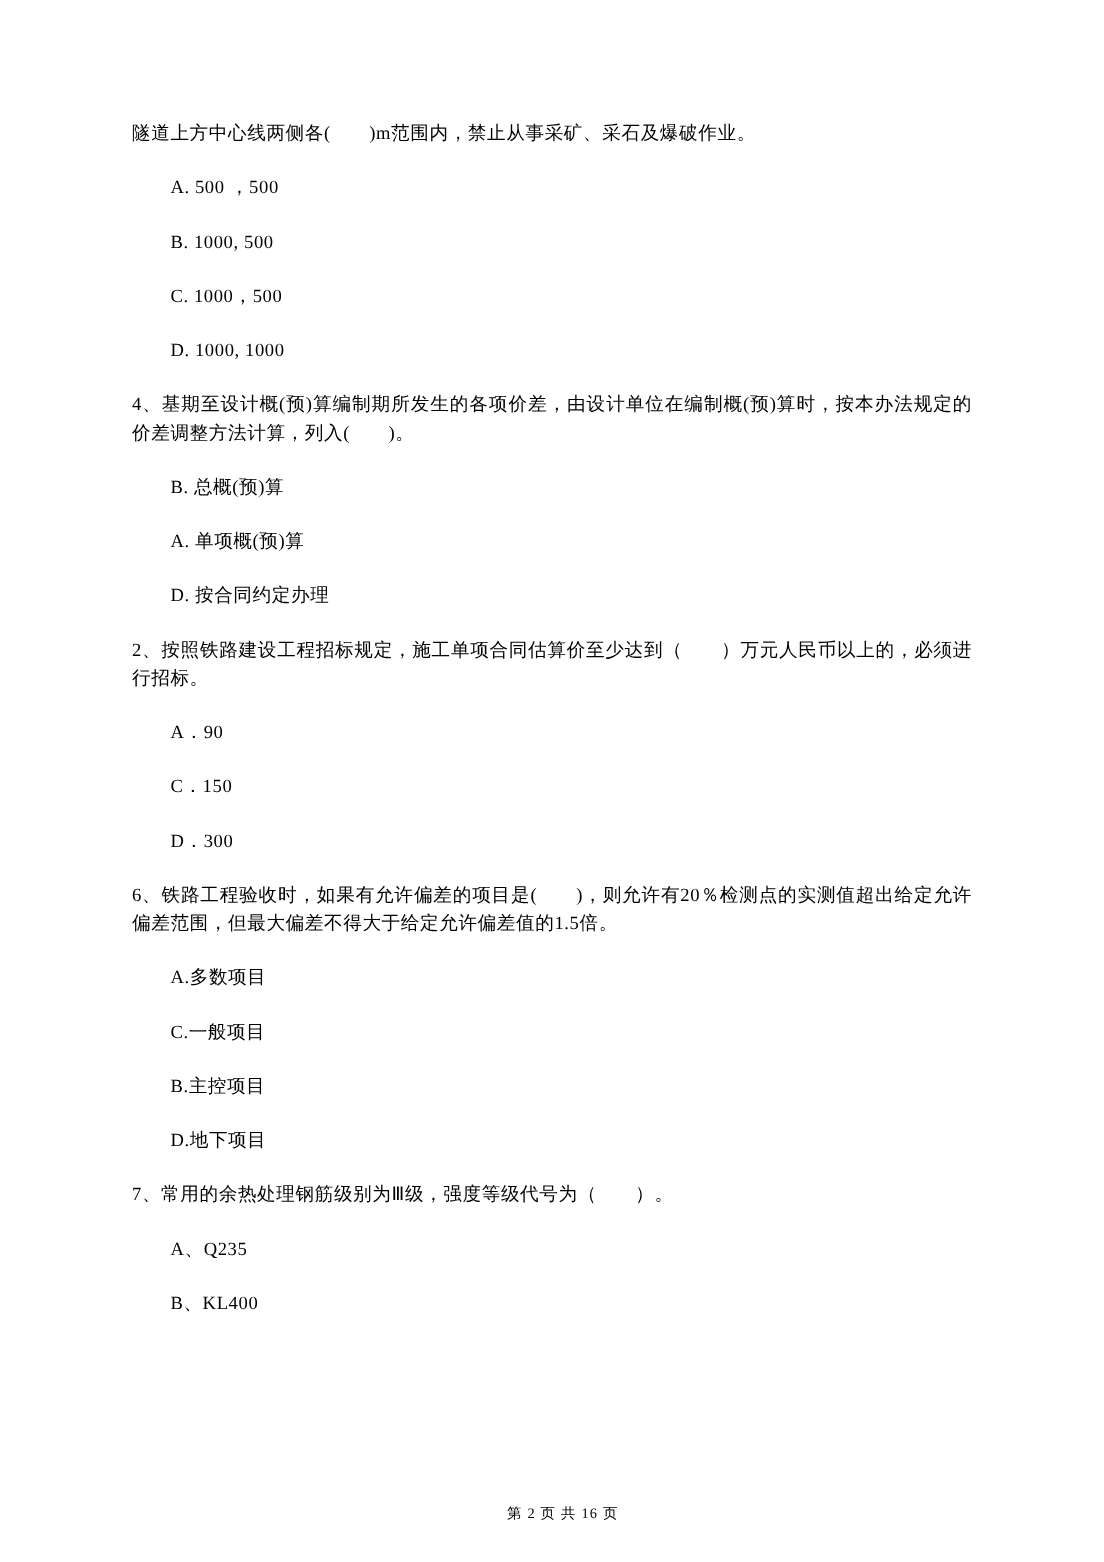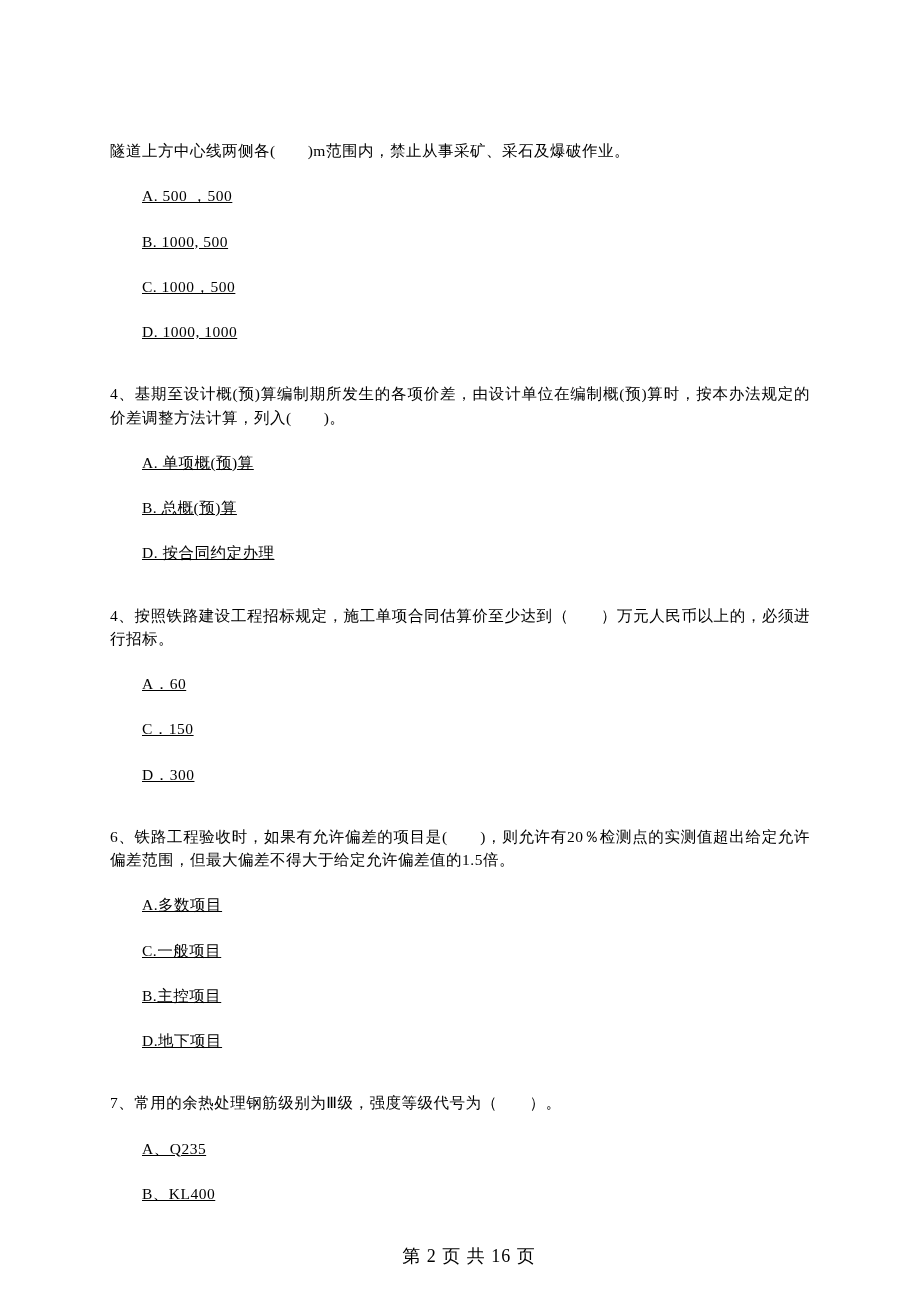--- a/index.html
+++ b/index.html
@@ -17,56 +17,54 @@
       line-height: 1.5;
       position: relative;
     }
     .content {
       padding: 100px 110px 0 110px;
     }
     .question-text {
       margin-bottom: 22px;
       text-align: justify;
       letter-spacing: 0.5px;
-      margin-top: 39px;
     }
     .option {
       padding-left: 32px;
       margin-bottom: 22px;
       letter-spacing: 0.5px;
-      text-decoration: underline;
     }
     .footer {
       position: absolute;
       bottom: 32px;
       left: 18px;
       right: 0;
       text-align: center;
-      font-size: 18px;
+      font-size: 12px;
       letter-spacing: 1px;
     }
   </style>
 </head>
 <body>
 
 <div class="content">
 
   <div class="question-text">隧道上方中心线两侧各(　　)m范围内，禁止从事采矿、采石及爆破作业。</div>
   <div class="option">A. 500 ，500</div>
   <div class="option">B. 1000, 500</div>
   <div class="option">C. 1000，500</div>
   <div class="option">D. 1000, 1000</div>
 
   <div class="question-text">4、基期至设计概(预)算编制期所发生的各项价差，由设计单位在编制概(预)算时，按本办法规定的价差调整方法计算，列入(　　)。</div>
+  <div class="option">B. 总概(预)算</div>
   <div class="option">A. 单项概(预)算</div>
-  <div class="option">B. 总概(预)算</div>
   <div class="option">D. 按合同约定办理</div>
 
-  <div class="question-text">4、按照铁路建设工程招标规定，施工单项合同估算价至少达到（　　）万元人民币以上的，必须进行招标。</div>
-  <div class="option">A．60</div>
+  <div class="question-text">2、按照铁路建设工程招标规定，施工单项合同估算价至少达到（　　）万元人民币以上的，必须进行招标。</div>
+  <div class="option">A．90</div>
   <div class="option">C．150</div>
   <div class="option">D．300</div>
 
   <div class="question-text">6、铁路工程验收时，如果有允许偏差的项目是(　　)，则允许有20％检测点的实测值超出给定允许偏差范围，但最大偏差不得大于给定允许偏差值的1.5倍。</div>
   <div class="option">A.多数项目</div>
   <div class="option">C.一般项目</div>
   <div class="option">B.主控项目</div>
   <div class="option">D.地下项目</div>
 
   <div class="question-text">7、常用的余热处理钢筋级别为Ⅲ级，强度等级代号为（　　）。</div>

